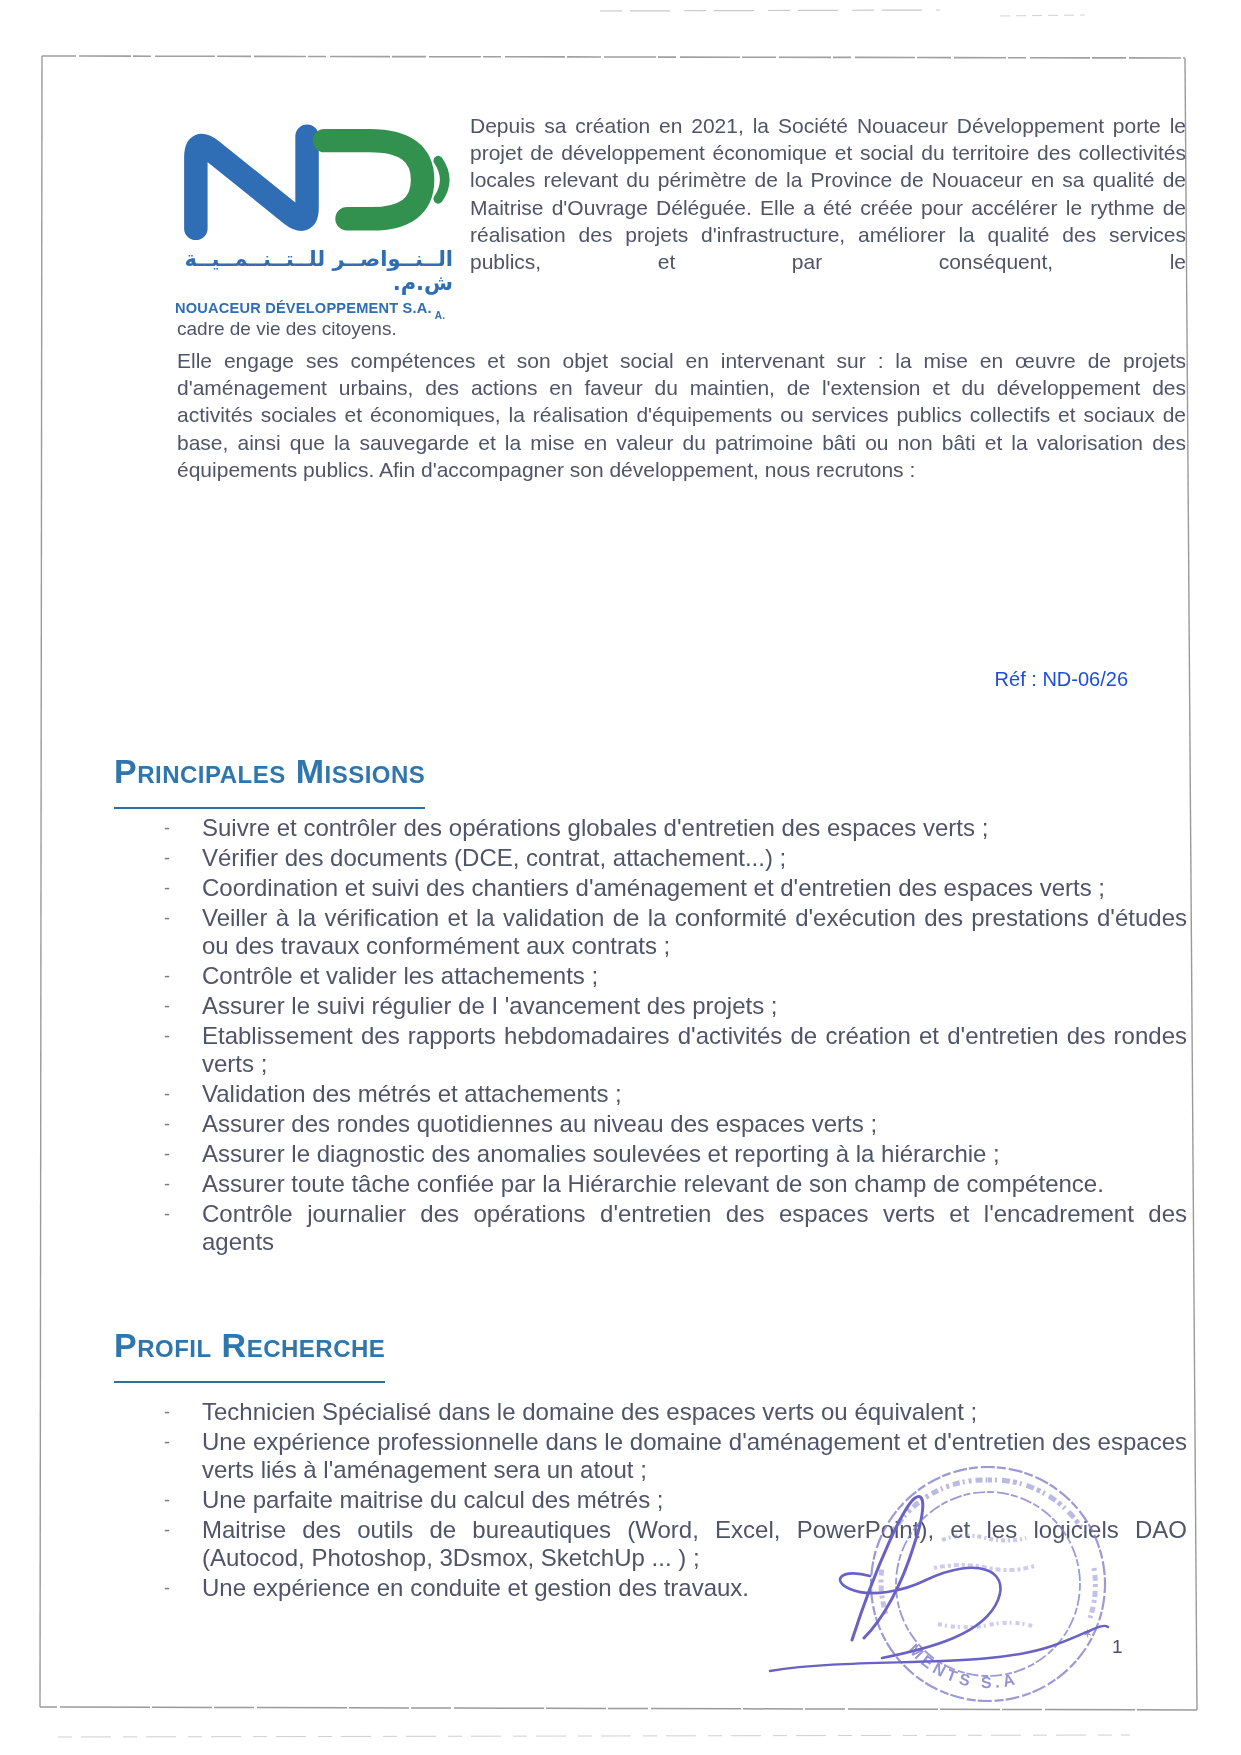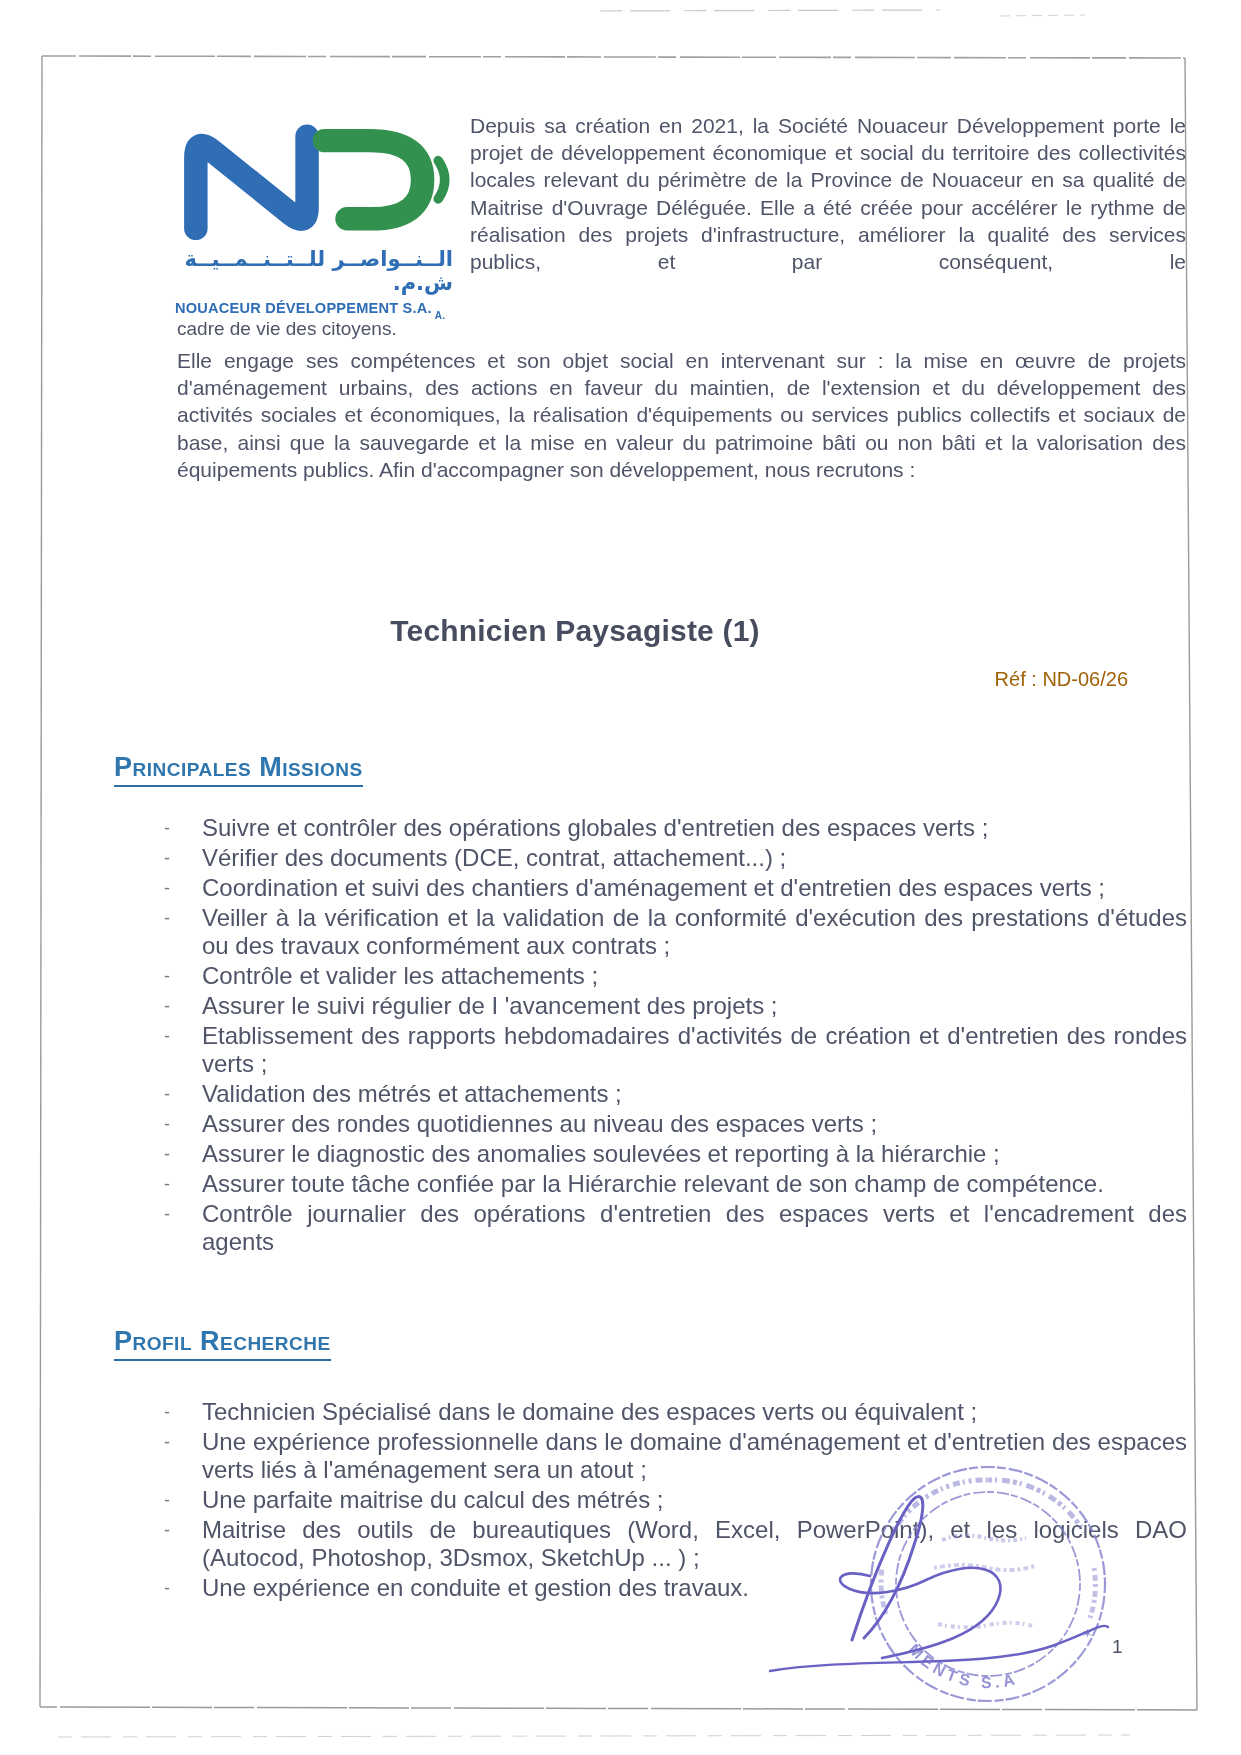--- a/index.html
+++ b/index.html
@@ -36,27 +36,27 @@
   .para-full{
     left:177px;top:347px;width:1009px;
     font-size:21px;line-height:27.2px;text-align:justify;
   }
   
   .job-title{
     left:115px;top:614px;width:920px;margin:0;
     text-align:center;font-size:30px;font-weight:bold;color:#474d5f;
     letter-spacing:.2px;
   }
-  .job-ref{left:115px;top:668px;width:1013px;text-align:right;font-size:20px;color:#a16207;}
+  .job-ref{left:115px;top:668px;width:1013px;text-align:right;font-size:20px;color:#1d4ed8;}
   
   .sec-h{
     margin:0;white-space:nowrap;
-    font-size:27px;font-weight:bold;color:#2e76ad;
+    font-size:34px;font-weight:bold;color:#2e76ad;
     font-variant:small-caps;letter-spacing:.5px;
-    border-bottom:2.5px solid #2c6ea6;padding-bottom:2px;
+    border-bottom:2.5px solid #2c6ea6;padding-bottom:16px;
   }
   .sec-h.h-missions{left:114px;top:752px;}
   .sec-h.h-profil{left:114px;top:1326px;}
   
   .list{left:164px;width:1023px;margin:0;padding:0;list-style:none;}
   .list.l-missions{top:814px;}
   .list.l-profil{top:1398px;}
   .list li{display:flex;margin:0 0 2px 0;}
   .dash{flex:none;width:12px;color:#767b8c;font-size:18px;line-height:28px;}
   .li-text{flex:1;margin-left:26px;font-size:24px;line-height:28px;text-align:justify;}
@@ -89,21 +89,20 @@
     <div class="logo-ar">الــنــواصــر للــتــنــمــيــة ش.م.</div>
     <div class="logo-latin">
       <span>NOUACEUR DÉVELOPPEMENT S.A.</span><span class="logo-artifact">A.</span>
     </div>
   </div>
 
   <div class="abs intro-right">Depuis sa création en 2021, la Société Nouaceur Développement porte le projet de développement économique et social du territoire des collectivités locales relevant du périmètre de la Province de Nouaceur en sa qualité de Maitrise d'Ouvrage Déléguée. Elle a été créée pour accélérer le rythme de réalisation des projets d'infrastructure, améliorer la qualité des services publics, et par conséquent, le</div>
   <div class="abs carry">cadre de vie des citoyens.</div>
   <div class="abs para-full">Elle engage ses compétences et son objet social en intervenant sur : la mise en œuvre de projets d'aménagement urbains, des actions en faveur du maintien, de l'extension et du développement des activités sociales et économiques, la réalisation d'équipements ou services publics collectifs et sociaux de base, ainsi que la sauvegarde et la mise en valeur du patrimoine bâti ou non bâti et la valorisation des équipements publics. Afin d'accompagner son développement, nous recrutons :</div>
 
-  <h1 class="abs job-title">Technicien Paysagiste (1)</h1>
   <div class="abs job-ref">Réf : ND-06/26</div>
 
   <h2 class="abs sec-h h-missions">Principales Missions</h2>
   <ul class="abs list l-missions">
     <li>
         <span class="dash">-</span>
         <span class="li-text">Suivre et contrôler des opérations globales d'entretien des espaces verts ;</span>
       </li>
     <li>
         <span class="dash">-</span>

